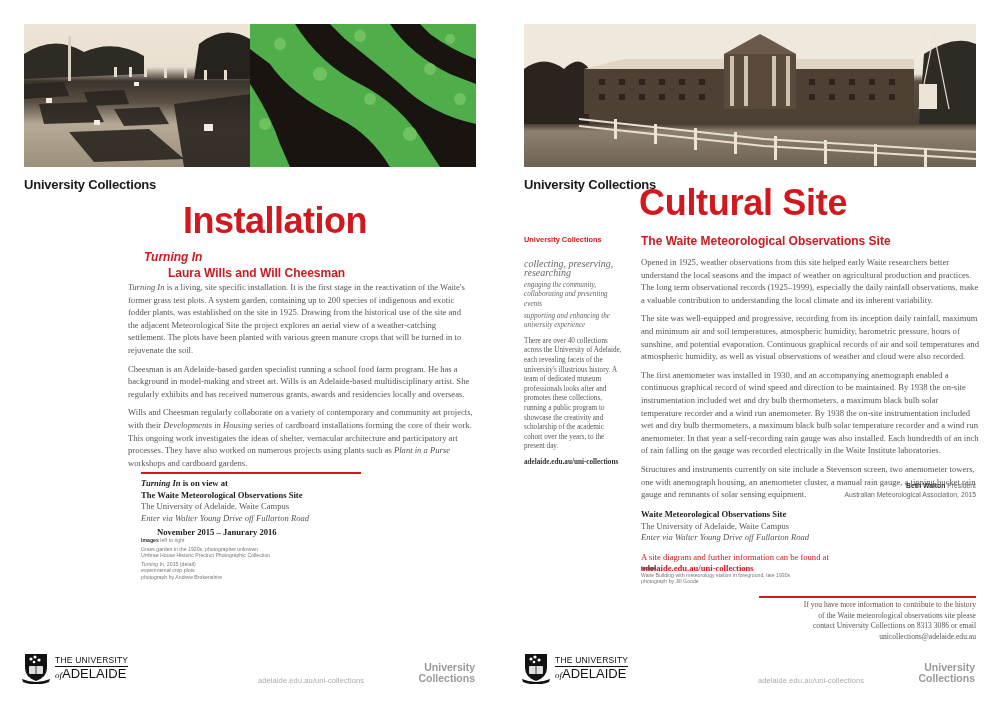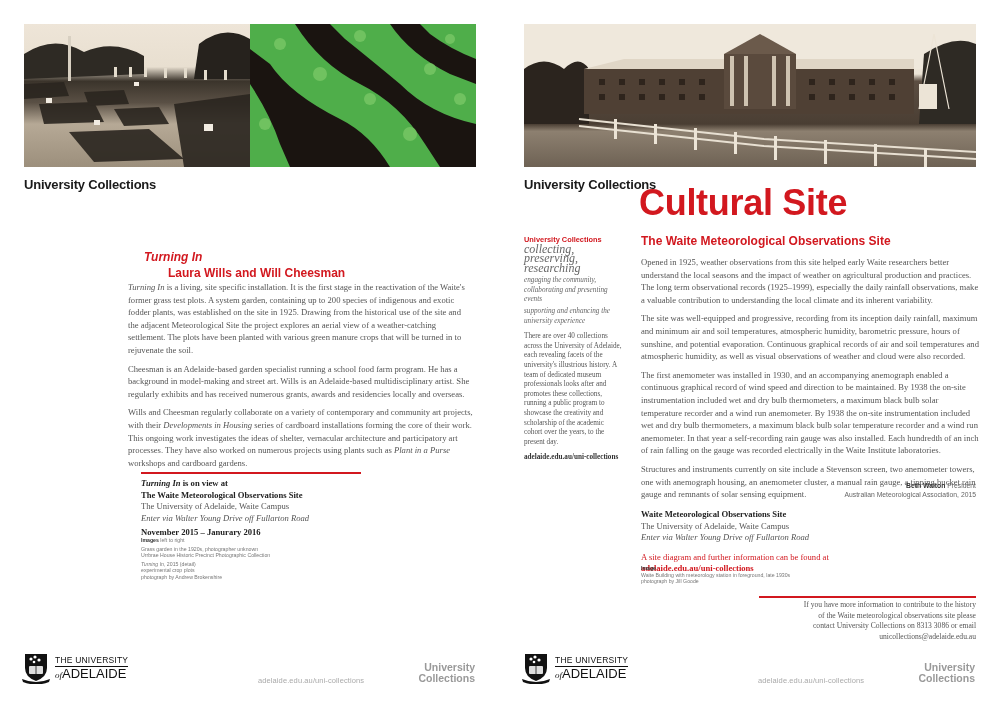--- a/index.html
+++ b/index.html
@@ -73,38 +73,39 @@
           <circle cx="180" cy="45" r="6"></circle>
           <circle cx="210" cy="75" r="6"></circle>
           <circle cx="200" cy="15" r="5"></circle>
           <circle cx="15" cy="100" r="6"></circle>
       </g>
     </svg>
   </div>
 
   <div class="abs uc-label" style="left:24px;top:177px;">University Collections</div>
 
+  <div class="abs" style="left:183px;top:200px;font-size:36px;font-weight:bold;color:#d2181f;letter-spacing:-0.5px;">Installation</div>
 
   <div class="abs red" style="left:144px;top:250px;font-size:12px;font-weight:bold;font-style:italic;">Turning In</div>
   <div class="abs red" style="left:144px;top:266px;font-size:12px;font-weight:bold;padding-left:24px;">Laura Wills and Will Cheesman</div>
 
   <div class="abs body-text" style="left:128px;top:281px;width:345px;">
     <p><i>Turning In</i><span> is a living, site specific installation. It is the first stage in the reactivation of the Waite's former grass test plots. A system garden, containing up to 200 species of indigenous and exotic fodder plants, was established on the site in 1925. Drawing from the historical use of the site and the adjacent Meteorological Site the project explores an aerial view of a weather-catching settlement. The plots have been planted with various green manure crops that will be turned in to rejuvenate the soil.</span></p>
     <p><span>Cheesman is an Adelaide-based garden specialist running a school food farm program. He has a background in model-making and street art. Wills is an Adelaide-based multidisciplinary artist. She regularly exhibits and has received numerous grants, awards and residencies locally and overseas.</span></p>
     <p><span>Wills and Cheesman regularly collaborate on a variety of contemporary and community art projects, with their </span><i>Developments in Housing</i><span> series of cardboard installations forming the core of their work. This ongoing work investigates the ideas of shelter, vernacular architecture and participatory art processes. They have also worked on numerous projects using plants such as </span><i>Plant in a Purse</i><span> workshops and cardboard gardens.</span></p>
   </div>
 
   <div class="redrule" style="left:141px;top:472px;width:220px;"></div>
 
   <div class="abs serif" style="left:141px;top:478px;font-size:8.6px;line-height:11.5px;color:#222;">
     <div><b><i>Turning In</i><span> is on view at</span></b></div>
     <div style="font-weight:bold;">The Waite Meteorological Observations Site</div>
     <div style="color:#555;">The University of Adelaide, Waite Campus</div>
     <div style="color:#555;font-style:italic;">Enter via Walter Young Drive off Fullarton Road</div>
-    <div style="font-weight:bold;margin-top:3px;">November 2015 – Janurary 2016</div>
+    <div style="font-weight:bold;margin-top:3px;margin-left:16px;">November 2015 – Janurary 2016</div>
   </div>
 
   <div class="abs caption" style="left:141px;top:537px;width:200px;">
     <div><b>Images</b><span> left to right</span></div>
     <div style="margin-top:2px;">Grass garden in the 1920s, photographer unknown</div>
     <div>Urrbrae House Historic Precinct Photographic Collection</div>
     <div style="margin-top:2px;"><i>Turning In</i><span>, 2015 (detail)</span></div>
     <div>experimental crop plots</div>
     <div>photograph by Andrew Brokenshire</div>
   </div>
@@ -193,21 +194,21 @@
   </div>
 
   <div class="abs uc-label" style="left:24px;top:177px;">University Collections</div>
 
   <div class="abs" style="left:139px;top:182px;font-size:36px;font-weight:bold;color:#d2181f;letter-spacing:-0.3px;">Cultural Site</div>
 
   <div class="abs red" style="left:141px;top:234px;font-size:12px;font-weight:bold;">The Waite Meteorological Observations Site</div>
 
   <div class="abs" style="left:24px;top:235px;width:100px;">
     <div class="red" style="font-size:7.4px;font-weight:bold;line-height:9px;">University Collections</div>
-    <div class="serif" style="font-size:12px;line-height:9.4px;color:#666;font-style:italic;margin-top:1px;">collecting, preserving, researching</div>
+    <div class="serif" style="font-size:10px;line-height:9.4px;color:#666;font-style:italic;margin-top:15px;">collecting, preserving, researching</div>
     <div class="serif" style="font-size:7.2px;line-height:9.4px;color:#666;font-style:italic;margin-top:3px;">engaging the community, collaborating and presenting events</div>
     <div class="serif" style="font-size:7.2px;line-height:9.4px;color:#666;font-style:italic;margin-top:3px;">supporting and enhancing the university experience</div>
     <div class="serif" style="font-size:7.2px;line-height:9.6px;color:#555;margin-top:6px;">There are over 40 collections across the University of Adelaide, each revealing facets of the university's illustrious history. A team of dedicated museum professionals looks after and promotes these collections, running a public program to showcase the creativity and scholarship of the academic cohort over the years, to the present day.</div>
     <div class="serif" style="font-size:7.2px;line-height:9.6px;color:#333;font-weight:bold;margin-top:6px;">adelaide.edu.au/uni-collections</div>
   </div>
 
   <div class="abs body-text" style="left:141px;top:256px;width:340px;">
     <p>Opened in 1925, weather observations from this site helped early Waite researchers better understand the local seasons and the impact of weather on agricultural production and practices. The long term observational records (1925–1999), especially the daily rainfall observations, make a valuable contribution to understanding the local climate and its inherent variability.</p>
     <p>The site was well-equipped and progressive, recording from its inception daily rainfall, maximum and minimum air and soil temperatures, atmospheric humidity, barometric pressure, hours of sunshine, and potential evaporation. Continuous graphical records of air and soil temperatures and atmospheric humidity, as well as visual observations of weather and cloud were also recorded.</p>
     <p>The first anemometer was installed in 1930, and an accompanying anemograph enabled a continuous graphical record of wind speed and direction to be maintained. By 1938 the on-site instrumentation included wet and dry bulb thermometers, a maximum black bulb solar temperature recorder and a wind run anemometer. By 1938 the on-site instrumentation included wet and dry bulb thermometers, a maximum black bulb solar temperature recorder and a wind run anemometer. In that year a self-recording rain gauge was also installed. Each hundredth of an inch of rain falling on the gauge was recorded electrically in the Waite Institute laboratories.</p>

